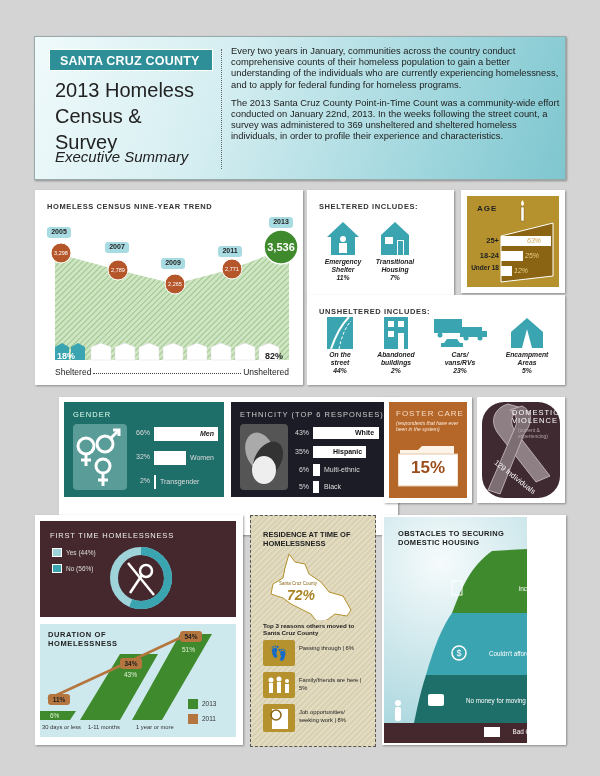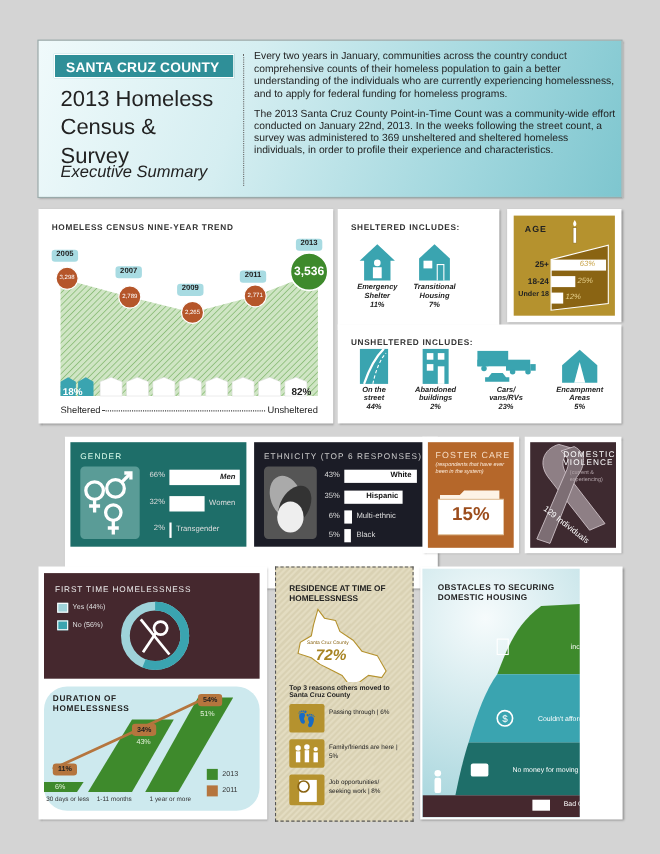--- a/index.html
+++ b/index.html
@@ -38,26 +38,26 @@
   .dlabel { position: absolute; left: 9px; top: 8px; font-size: 7.5px; letter-spacing: 1px; color: #dfe; }
   .bar-row { position: absolute; font-size: 7px; color: #ddd; }
   .bar-row .pct { position: absolute; text-align: right; width: 20px; }
   .bar-row .bar { position: absolute; background: #fff; }
   .bar-row .lbl { position: absolute; white-space: nowrap; }
 
   
   #foster { left: 384px; top: 397px; width: 88px; height: 106px; }
   #foster .inner { position: absolute; left: 5px; top: 5px; width: 78px; height: 96px; background: #b5672a; }
   #dv { left: 477px; top: 397px; width: 88px; height: 106px; }
-  #dv .inner { position: absolute; left: 5px; top: 5px; width: 78px; height: 96px; background: #3e2a30; }
+  #dv .inner { position: absolute; left: 5px; top: 5px; width: 78px; height: 96px; background: #3e2a30; border-radius: 22px; }
 
   
   #first { left: 35px; top: 515px; width: 208px; height: 230px; padding-left: 36px; }
   #first .top { position: absolute; left: 5px; top: 6px; width: 196px; height: 96px; background: #45282e; }
-  #first .bottom { position: absolute; left: 5px; top: 109px; width: 196px; height: 113px; background: #cde9ee; border-radius: 21px; }
+  #first .bottom { position: absolute; left: 5px; top: 109px; width: 196px; height: 113px; background: #cde9ee; }
 
   
   #residence { left: 250px; top: 515px; width: 126px; height: 232px; background: repeating-linear-gradient(135deg, #d9d1b3 0 2px, #e3dcc1 2px 4px); border: 1px dashed #555; box-shadow: none; }
 
   
   #obstacles { left: 382px; top: 515px; width: 184px; height: 230px; }
   #obstacles .inner { position: absolute; left: 2px; top: 2px; width: 143px; height: 226px; background: radial-gradient(circle at 40% 20%, #f6fbfc 0%, #cfe8ec 45%, #9fd2da 100%); overflow: hidden; }
 </style>
 </head>
 <body>

